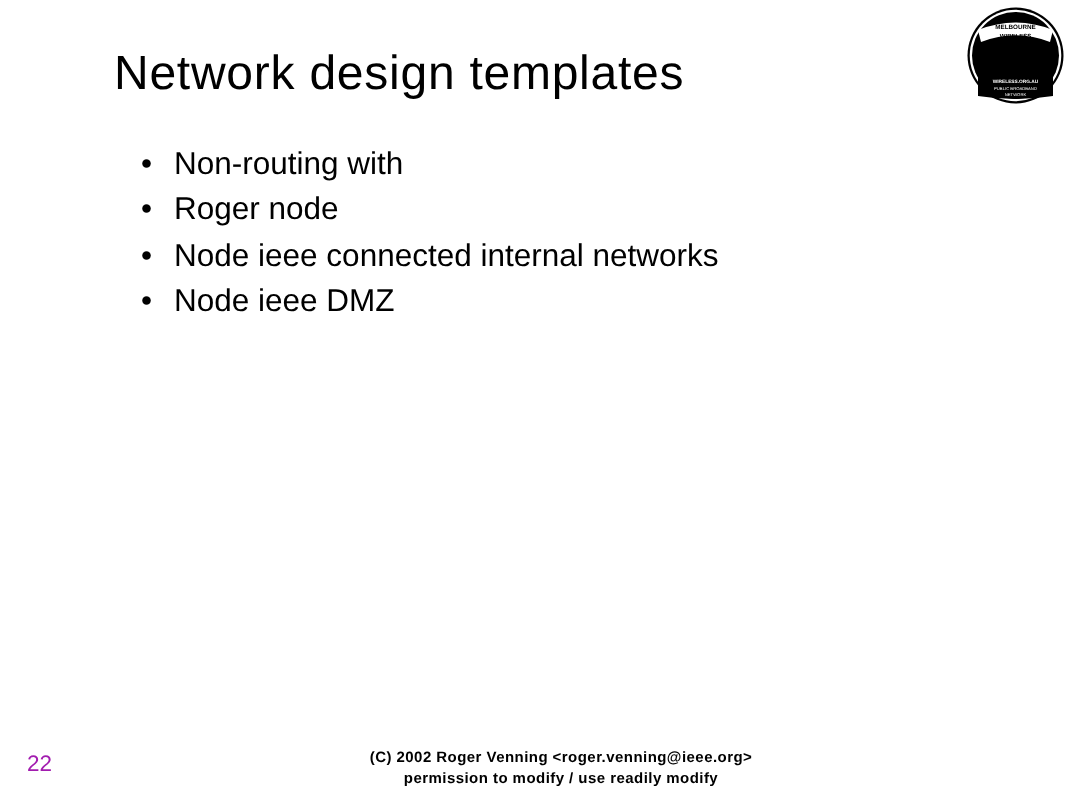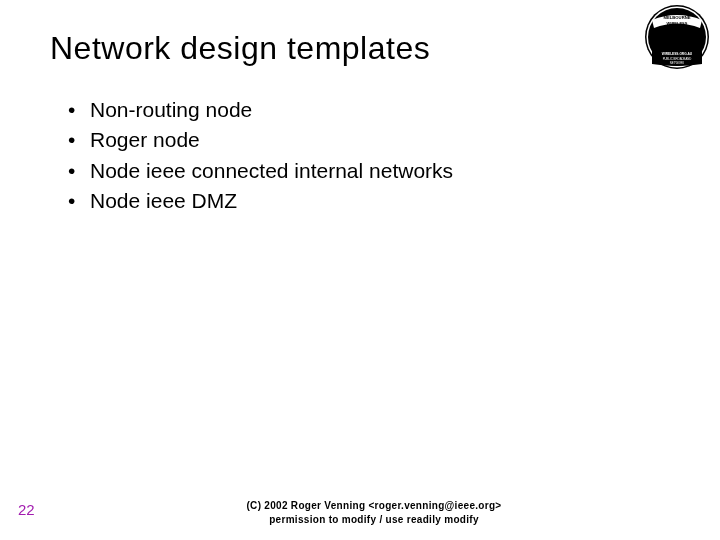--- a/index.html
+++ b/index.html
@@ -9,21 +9,21 @@
     background: #ffffff;
     font-family: "Comic Sans MS", "Comic Sans", cursive, sans-serif;
     color: #000;
     position: relative;
     overflow: hidden;
   }
   .slide {
     width: 100%;
     height: 100%;
     position: relative;
-    padding: 30px 50px 0 50px;
+    padding: 30px 50px 0 76px;
   }
   .title {
     font-size: 32px;
     font-weight: normal;
     margin-bottom: 28px;
     letter-spacing: 0.5px;
   }
   .bullets {
     list-style: none;
     padding-left: 18px;
@@ -98,21 +98,21 @@
       <text x="33" y="56" text-anchor="middle" font-size="2.8" font-family="Arial" fill="#fff">PUBLIC BROADBAND</text>
       <text x="33" y="60" text-anchor="middle" font-size="2.8" font-family="Arial" fill="#fff">NETWORK</text>
     </svg>
   </div>
 
   <h1 class="title">Network design templates</h1>
 
   <ul class="bullets">
     <li>
         <span class="dot">•</span>
-        <span>Non-routing node</span>
+        <span>Non-routing with</span>
       </li>
     <li>
         <span class="dot">•</span>
         <span>Roger node</span>
       </li>
     <li>
         <span class="dot">•</span>
         <span>Node ieee connected internal networks</span>
       </li>
     <li>

